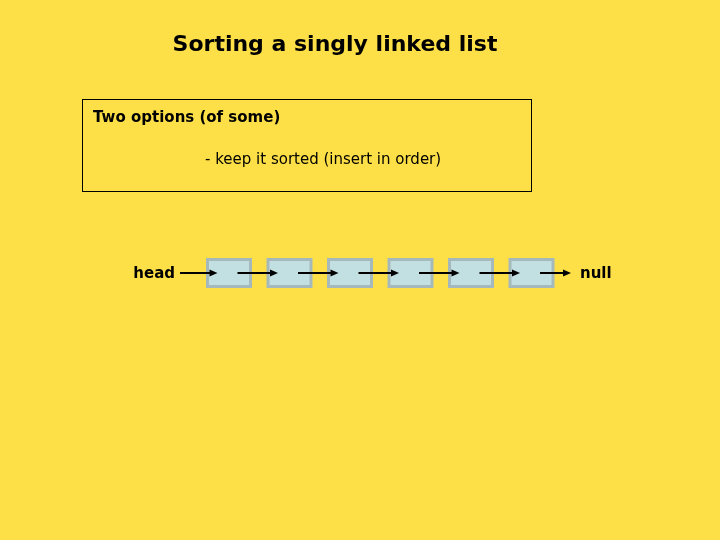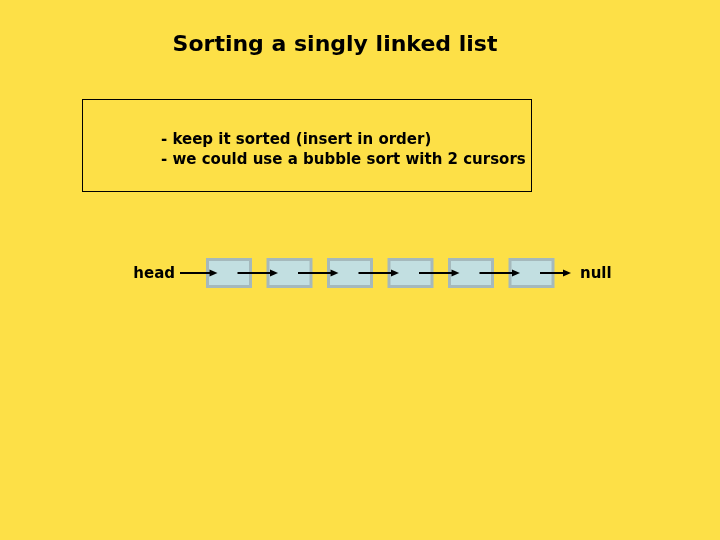--- a/index.html
+++ b/index.html
@@ -42,23 +42,24 @@
     font-weight: bold;
     line-height: 20px;
     white-space: nowrap;
   }
   .options-bullets {
     margin-top: 22px;
     padding-left: 68px;
   }
   .bullet-line {
     font-size: 15px;
-    font-weight: bold;
+    font-weight: normal;
     line-height: 20px;
     white-space: nowrap;
+    margin-left: 44px;
   }
   .diagram-svg {
     position: absolute;
     left: 0;
     top: 245px;
   }
   .diagram-label {
     font-family: "DejaVu Sans", "Liberation Sans", sans-serif;
     font-size: 15px;
     font-weight: bold;
@@ -66,23 +67,23 @@
   }
 </style>
 </head>
 <body>
 
 <div class="slide">
 
   <div class="slide-title">Sorting a singly linked list</div>
 
   <div class="options-box">
+    <div class="options-heading">Two options (of some)</div>
     <div class="options-bullets">
       <div class="bullet-line">- keep it sorted (insert in order)</div>
-      <div class="bullet-line">- we could use a bubble sort with 2 cursors</div>
     </div>
   </div>
 
   <svg class="diagram-svg" width="720" height="60" viewBox="0 0 720 60">
     <text x="175" y="33" text-anchor="end" class="diagram-label">head</text>
     <g>
         <rect x="207.5" y="14.5" width="43" height="27" fill="#c2dfe1" stroke="#a5b9bc" stroke-width="3"></rect>
         <rect x="268" y="14.5" width="43" height="27" fill="#c2dfe1" stroke="#a5b9bc" stroke-width="3"></rect>
         <rect x="328.5" y="14.5" width="43" height="27" fill="#c2dfe1" stroke="#a5b9bc" stroke-width="3"></rect>
         <rect x="389" y="14.5" width="43" height="27" fill="#c2dfe1" stroke="#a5b9bc" stroke-width="3"></rect>

